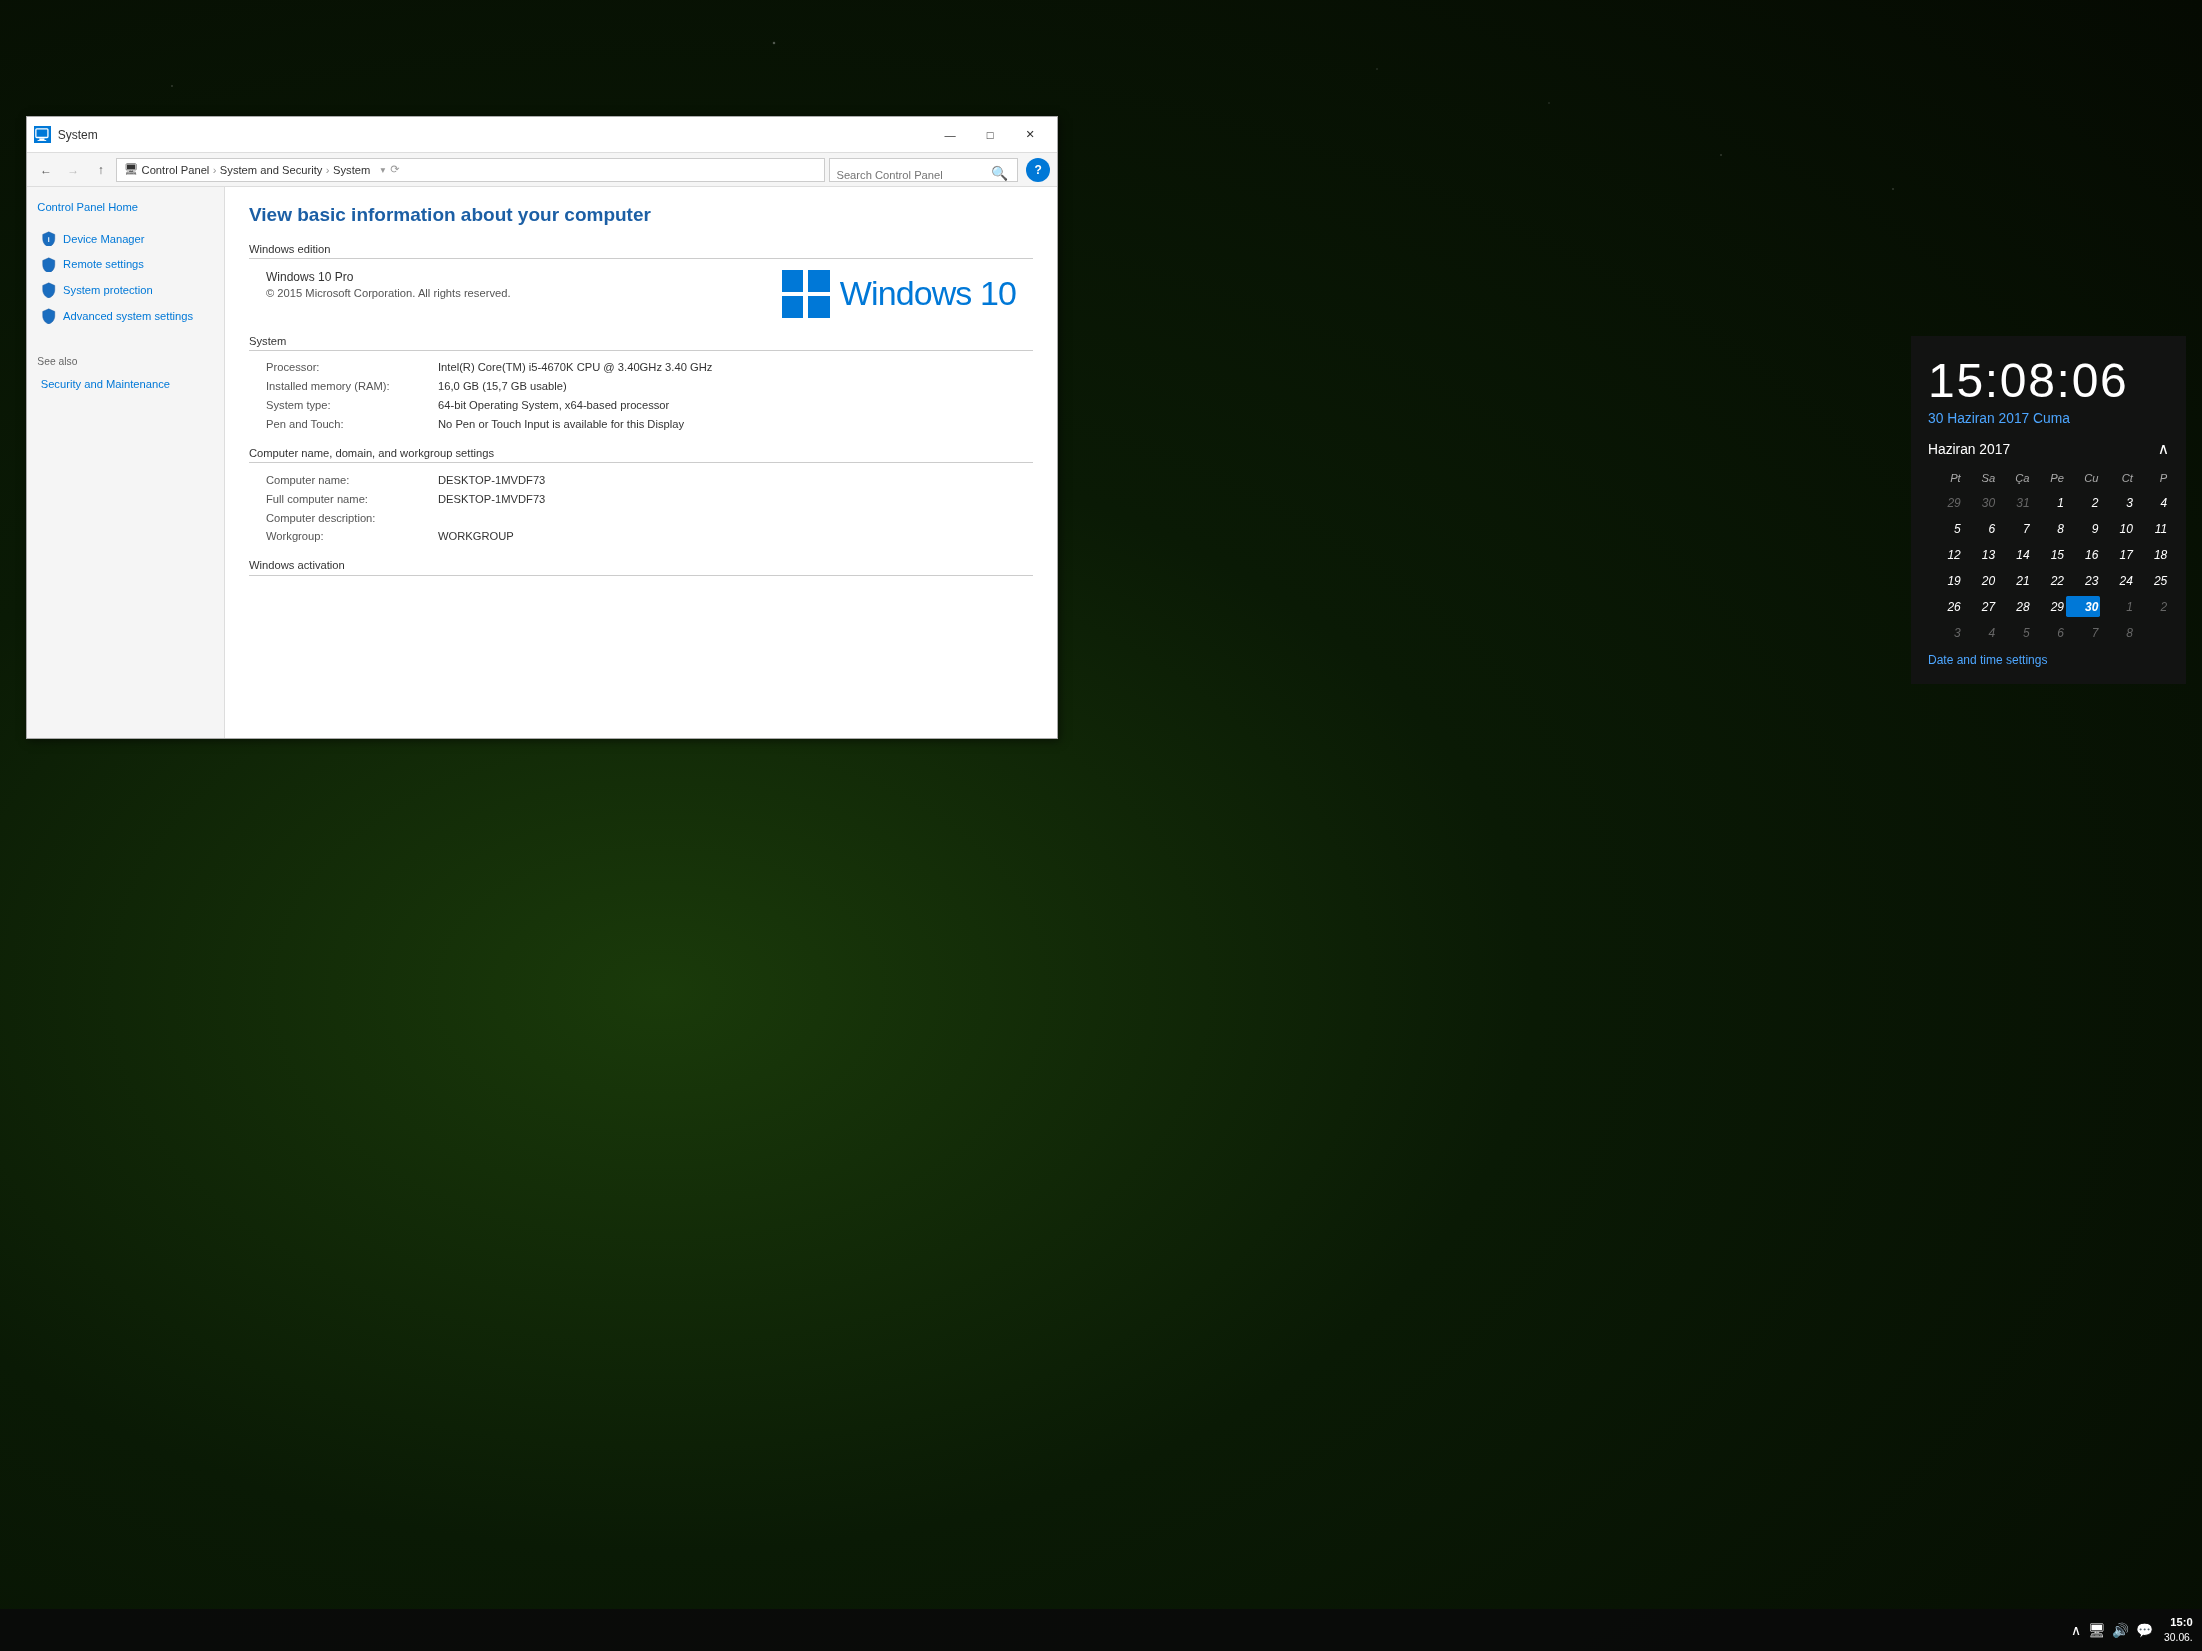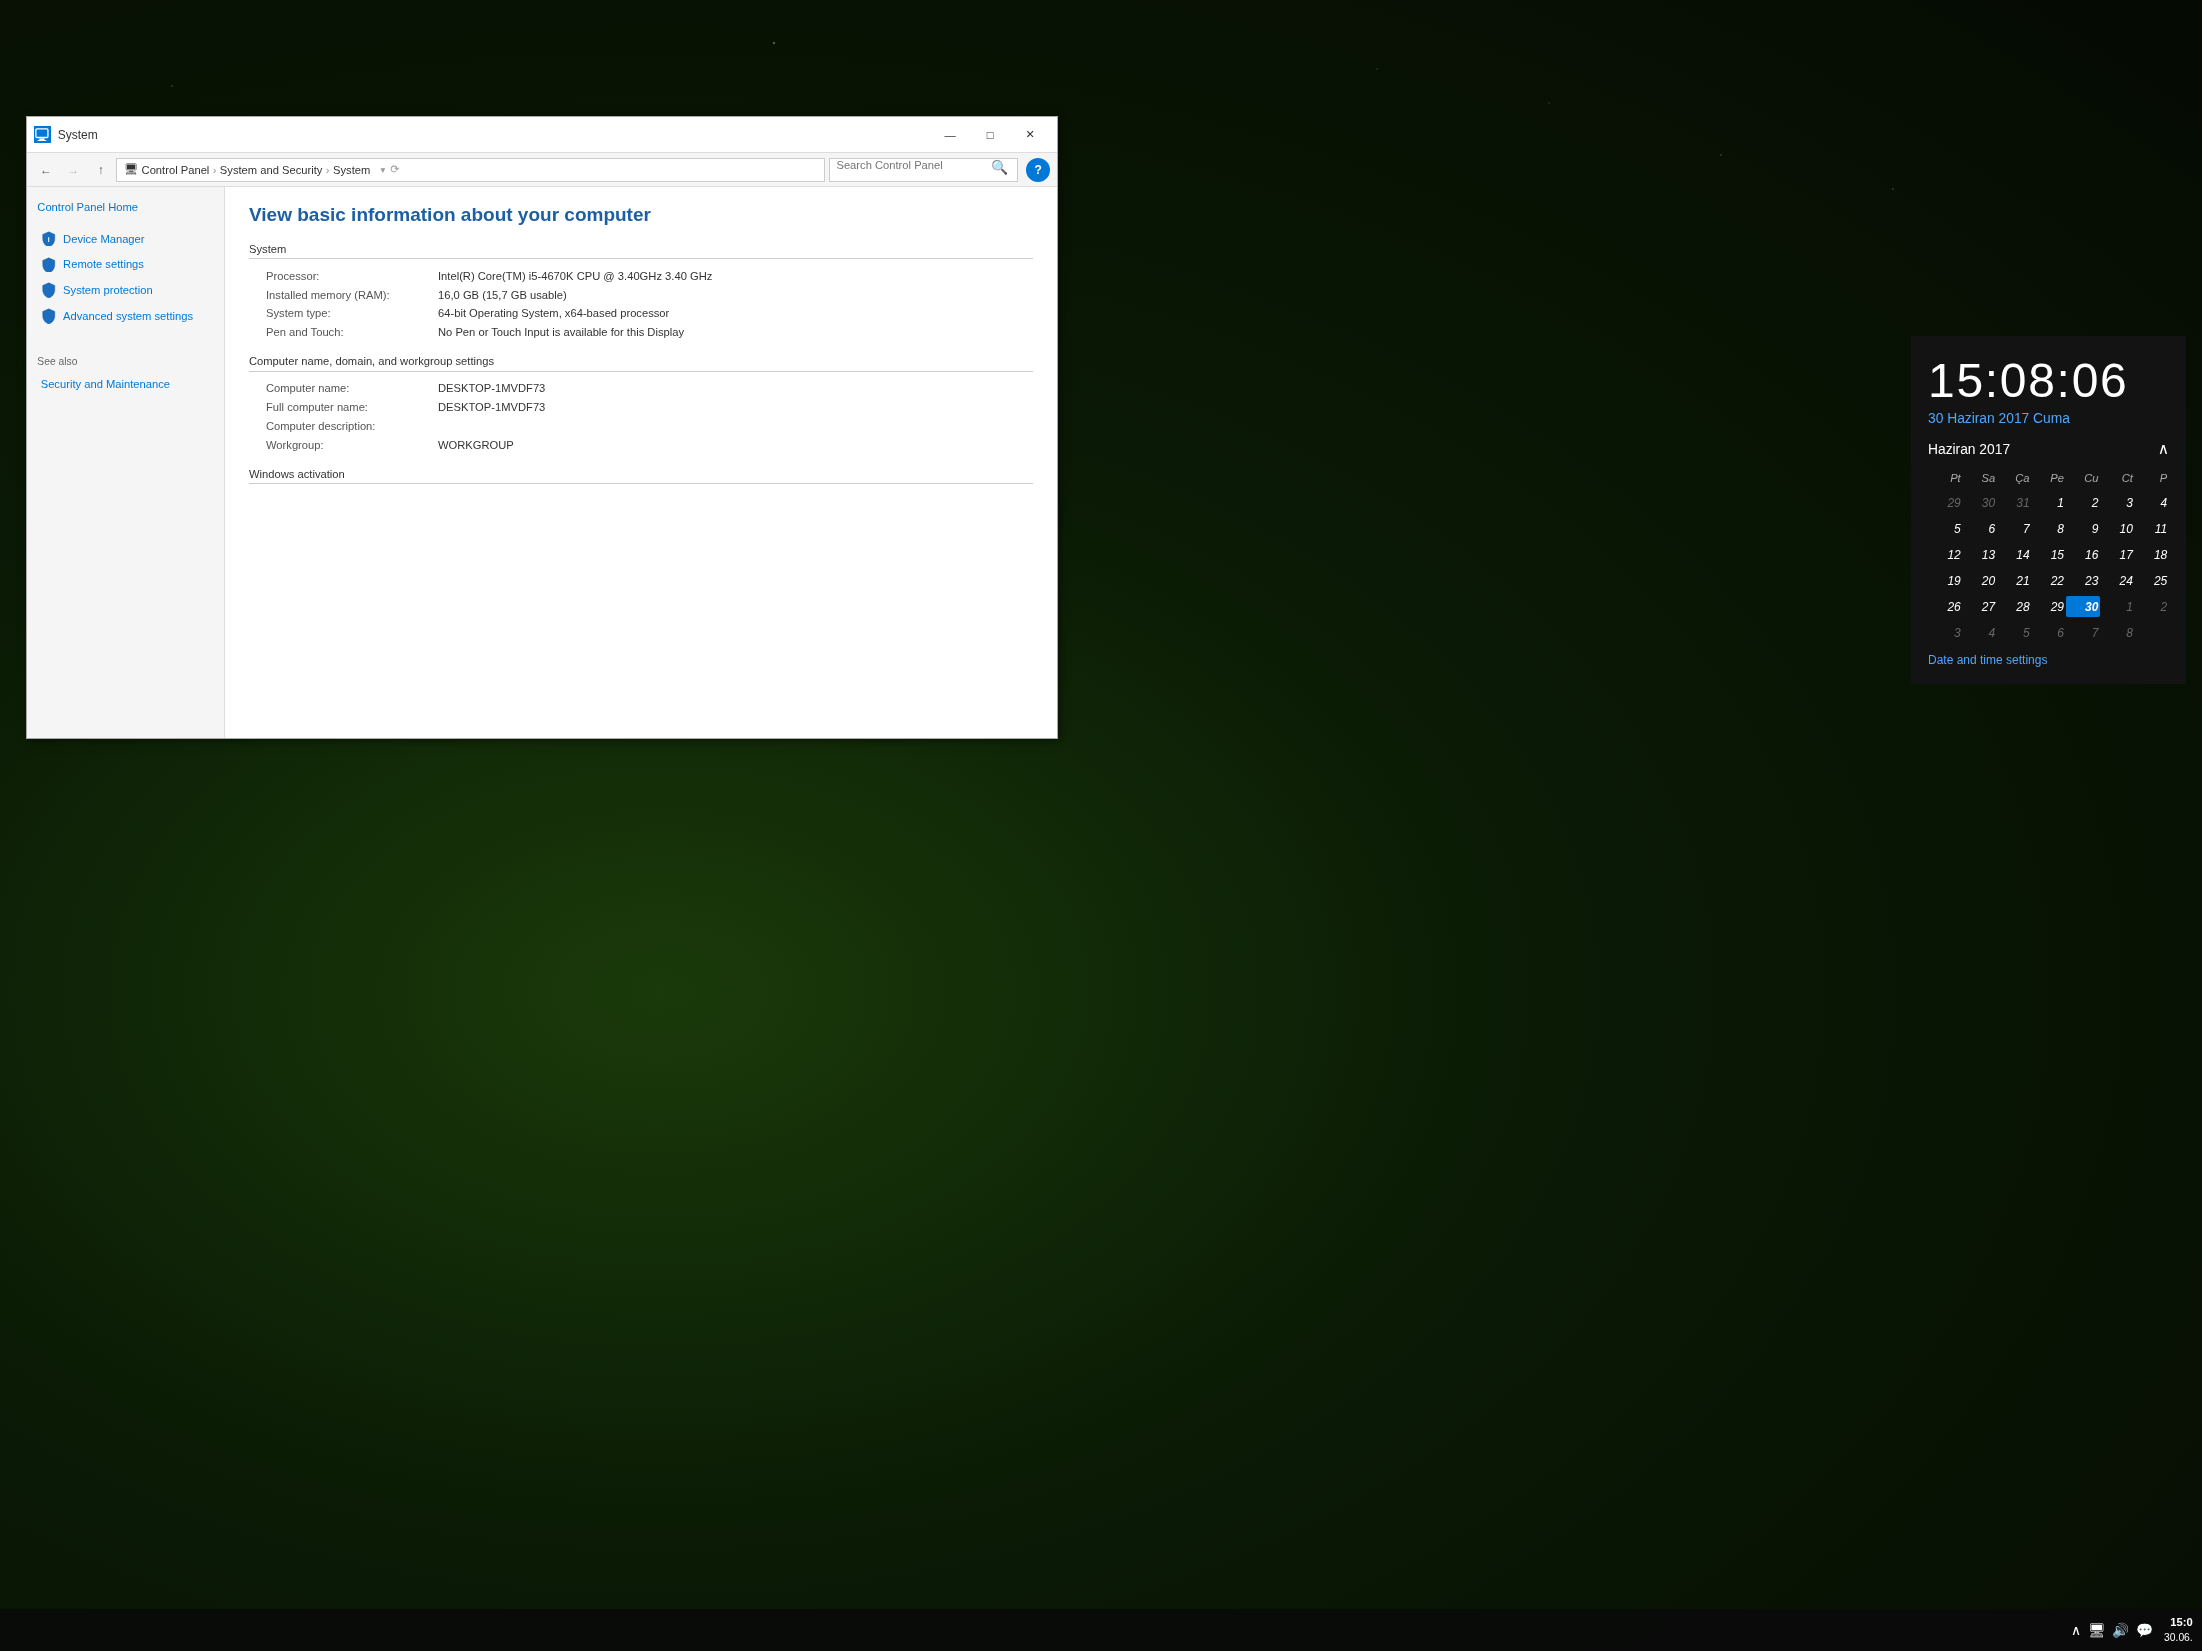--- a/index.html
+++ b/index.html
@@ -136,21 +136,21 @@
       align-items: center;
       gap: 1.7px;
       margin-left: 3.4px;
     }
     .search-box {
       width: 189px;
       height: 24px;
       border: 0.9px solid #ccc;
       background: white;
       display: flex;
-      align-items: flex-start;
+      align-items: flex-end;
       padding: 0 6.9px;
     }
     .search-box input {
       border: none;
       outline: none;
       font-size: 11.2px;
       width: 155px;
       background: transparent;
     }
     .help-btn {
@@ -471,20 +471,39 @@
         <div class="see-also">See also</div>
         <div class="sidebar-item">
           <span>Security and Maintenance</span>
         </div>
       </div>
 
       <div class="right-panel" style="position:relative;">
 
         <div class="page-title">View basic information about your computer</div>
 
+        <div class="section">
+          <div class="section-header">Windows edition</div>
+          <div style="display:flex; justify-content:space-between; align-items:flex-start;">
+            <div class="section-content">
+              <div class="edition-name">Windows 10 Pro</div>
+              <div class="edition-copy">© 2015 Microsoft Corporation. All rights reserved.</div>
+            </div>
+
+            <div style="display:flex; align-items:center; gap:10.3px; margin-right:17px;">
+              <div style="display:grid; grid-template-columns:1fr 1fr; gap:4.3px; width:48px; height:48px;">
+                <div style="background:#0078d7;"></div>
+                <div style="background:#0078d7;"></div>
+                <div style="background:#0078d7;"></div>
+                <div style="background:#0078d7;"></div>
+              </div>
+              <div style="font-size:34px; color:#0078d7; font-weight:200; letter-spacing:-0.9px;">Windows 10</div>
+            </div>
+          </div>
+        </div>
 
         <div class="section">
           <div class="section-header">System</div>
           <div class="section-content">
             <div class="info-row">
               <span class="info-label">Processor:</span>
               <span class="info-value">Intel(R) Core(TM) i5-4670K CPU @ 3.40GHz  3.40 GHz</span>
             </div>
             <div class="info-row">
               <span class="info-label">Installed memory (RAM):</span>

